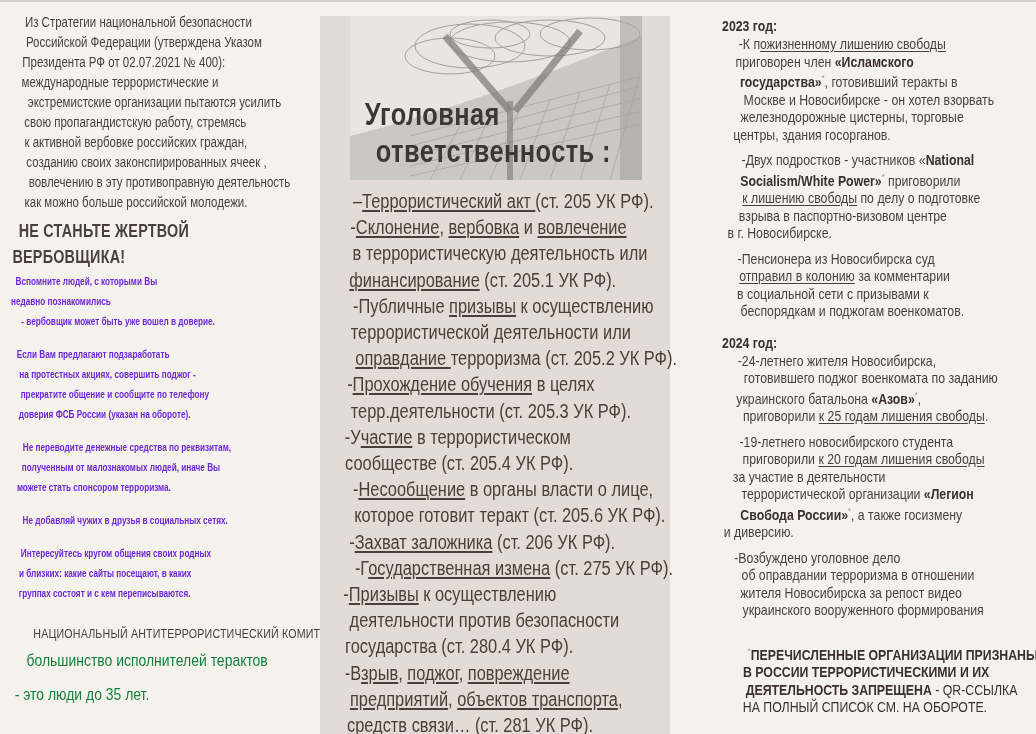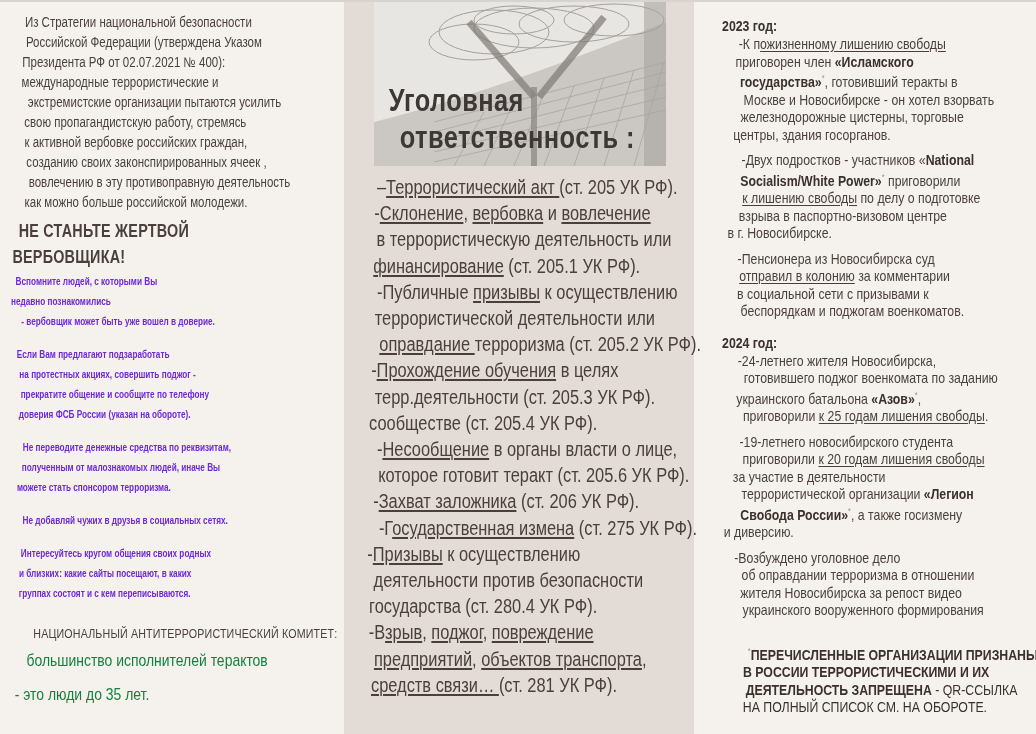--- a/index.html
+++ b/index.html
@@ -6,21 +6,21 @@
   body {
     width: 1036px; height: 734px; overflow: hidden;
     background: #f5f2ee;
     font-family: "Liberation Sans", "DejaVu Sans", sans-serif;
     color: #4a3f3a;
     position: relative;
   }
   .topline { position: absolute; left: 0; top: 0; width: 1036px; height: 2px; background: #d6d3d0; }
   .panel { position: absolute; top: 2px; bottom: 0; box-sizing: border-box; }
   .left { left: 0; width: 338px; background: #f5f2ee; padding-top: 10px; }
-  .mid { left: 344px; width: 350px; background: #e3dcd6; }
+  .mid { left: 320px; width: 350px; background: #e3dcd6; margin-top: 14px; }
   .right { left: 716px; width: 348px; background: #f5f2ee; padding-top: 15px; }
 
   .cond { font-family: "Liberation Sans Narrow", "Liberation Sans", sans-serif; transform-origin: center; }
   .squeeze { display: inline-block; transform: scaleX(0.82); transform-origin: center; white-space: nowrap; }
 
   
   .l-intro { font-size: 14px; line-height: 20px; color: #4a3f3a; }
   .l-intro .line { display: block; }
   .l-head { font-size: 17.5px; font-weight: bold; letter-spacing: 0.3px; line-height: 26px; margin-top: 6px; color: #4a3f3a; }
   .l-bold { font-size: 10px; font-weight: bold; line-height: 20px; color: #6d28d9; }
@@ -143,20 +143,21 @@
   <div class="mid-list cond" id="mid-list">
       <span class="line"><span class="squeeze"><span>–</span><u>Террористический акт </u><span>(ст. 205 УК РФ).</span></span></span>
       <span class="line"><span class="squeeze"><span>-</span><u>Склонение</u><span>, </span><u>вербовка</u><span> и </span><u>вовлечение</u></span></span>
       <span class="line"><span class="squeeze"><span>в террористическую деятельность  или</span></span></span>
       <span class="line"><span class="squeeze"><u>финансирование</u><span>  (ст. 205.1 УК РФ).</span></span></span>
       <span class="line"><span class="squeeze"><span>-Публичные </span><u>призывы</u><span> к осуществлению</span></span></span>
       <span class="line"><span class="squeeze"><span>террористической деятельности или</span></span></span>
       <span class="line"><span class="squeeze"><u>оправдание </u><span>терроризма (ст. 205.2 УК РФ).</span></span></span>
       <span class="line"><span class="squeeze"><span>-</span><u>Прохождение обучения</u><span> в целях</span></span></span>
       <span class="line"><span class="squeeze"><span>терр.деятельности  (ст. 205.3 УК РФ).</span></span></span>
+      <span class="line"><span class="squeeze"><span>-У</span><u>частие</u><span> в террористическом</span></span></span>
       <span class="line"><span class="squeeze"><span>сообществе (ст. 205.4 УК РФ).</span></span></span>
       <span class="line"><span class="squeeze"><span>-</span><u>Несообщение</u><span> в органы власти о лице,</span></span></span>
       <span class="line"><span class="squeeze"><span>которое готовит теракт (ст. 205.6 УК РФ).</span></span></span>
       <span class="line"><span class="squeeze"><span>-</span><u>Захват заложника</u><span> (ст. 206 УК РФ).</span></span></span>
       <span class="line"><span class="squeeze"><span>-Г</span><u>осударственная измена</u><span> (ст. 275 УК РФ).</span></span></span>
       <span class="line"><span class="squeeze"><span>-</span><u>Призывы</u><span> к осуществлению</span></span></span>
       <span class="line"><span class="squeeze"><span>деятельности против безопасности</span></span></span>
       <span class="line"><span class="squeeze"><span>государства (ст. 280.4 УК РФ).</span></span></span>
       <span class="line"><span class="squeeze"><span>-В</span><u>зрыв</u><span>, </span><u>поджог</u><span>, </span><u>повреждение</u></span></span>
       <span class="line"><span class="squeeze"><u>предприятий</u><span>, </span><u>объектов транспорта</u><span>,</span></span></span>

